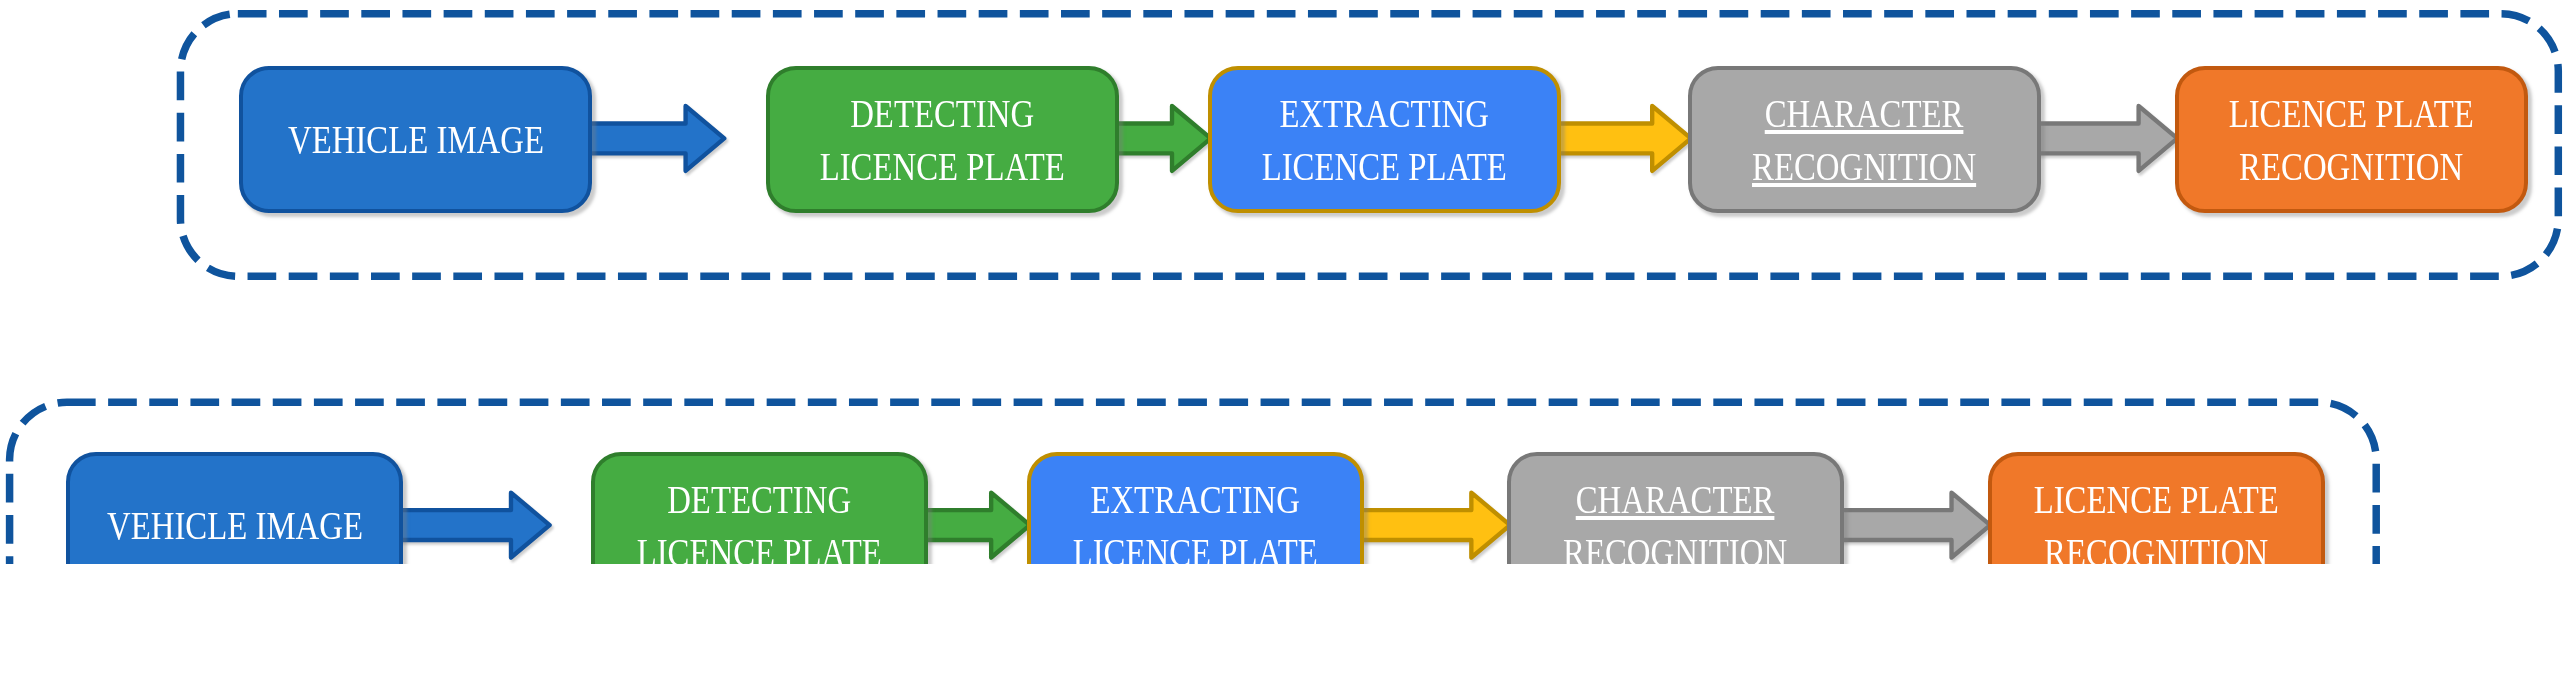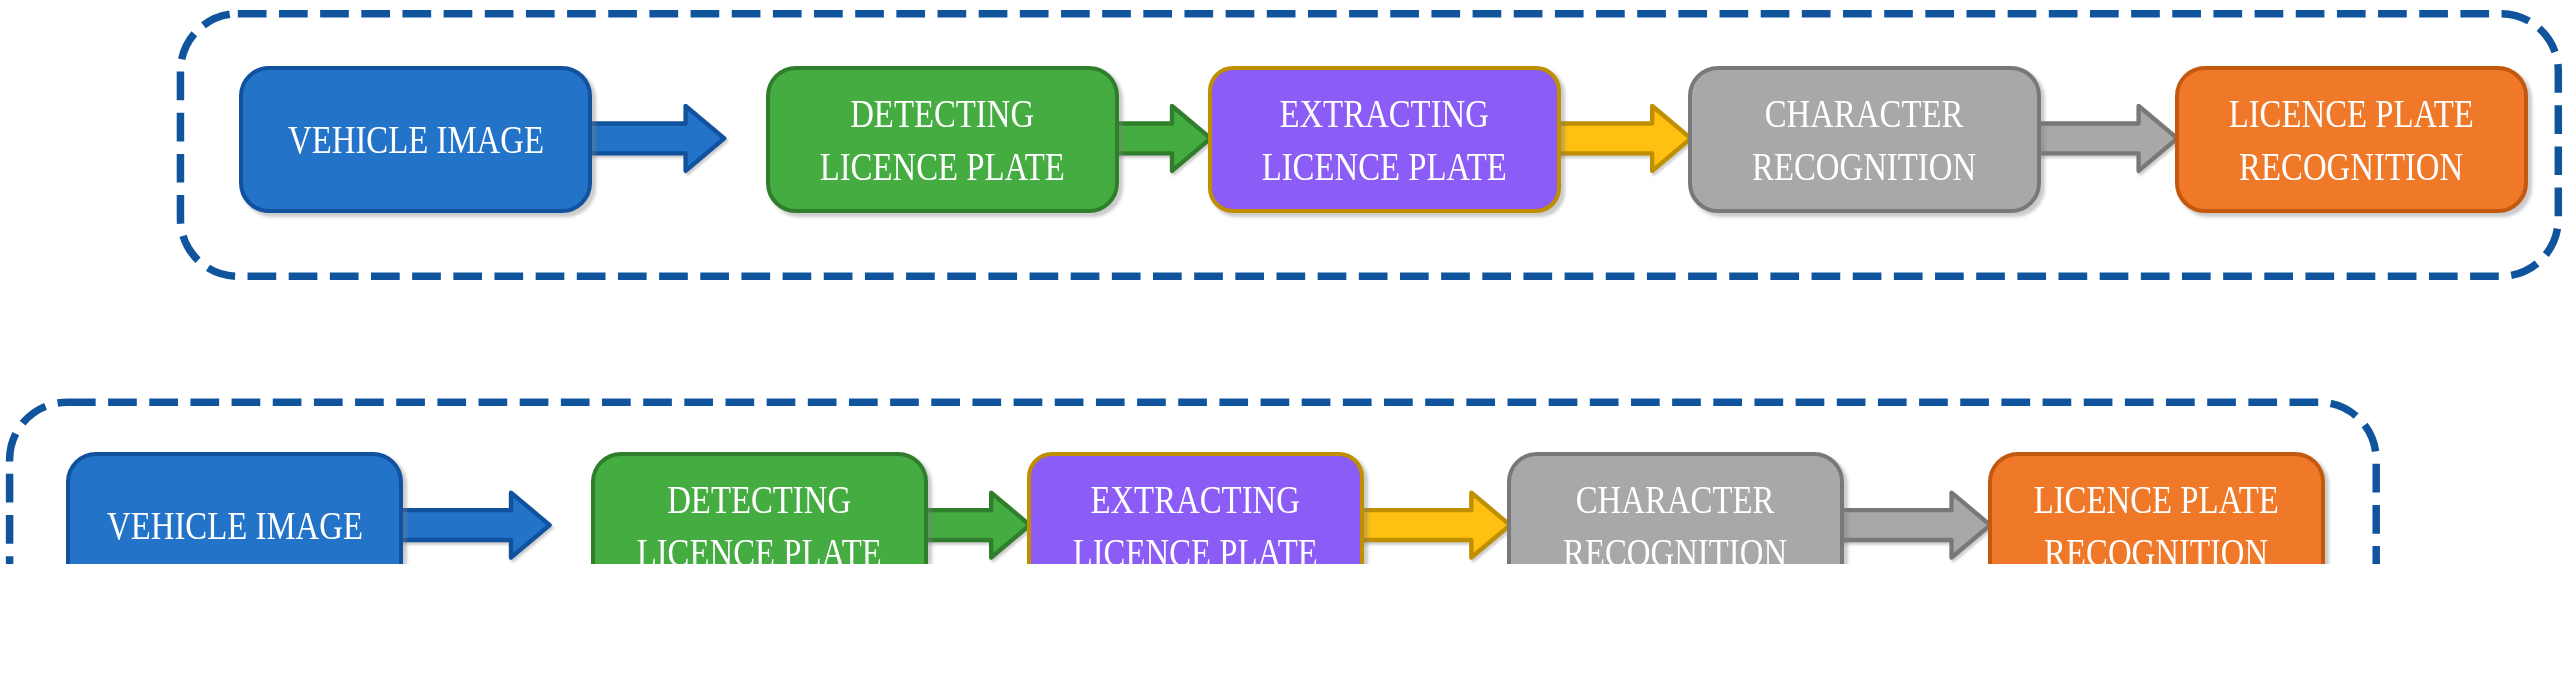--- a/index.html
+++ b/index.html
@@ -36,22 +36,22 @@
     text-align:center;
     color:#FFFFFF;
     font-size:41px;
     line-height:1.28;
     white-space:pre-line;
     box-shadow:3.1px 3.7px 3.1px rgba(125,125,125,0.40);
   }
   .step span{display:block;transform:scaleX(0.80);transform-origin:center;}
   .step.blue  {background:#2373C9;border-color:#10529E;}
   .step.green {background:#45AC42;border-color:#2F7E2C;margin-left:45px;}
-  .step.yellow{background:#8b5cf6;border-color:#BF8F00;border-radius:25px;}
-  .step.gray  {background:#A8A8A8;border-color:#787878;}
+  .step.yellow{background:#3b82f6;border-color:#BF8F00;}
+  .step.gray  {background:#A8A8A8;border-color:#787878;text-decoration:underline;}
   .step.orange{background:#F07829;border-color:#C2590F;}
   
   .t{top:66px;width:353px;}
   .t.s1{left:239px;}  .t.s2{left:721px;} .t.s3{left:1208px;}
   .t.s4{left:1688px;} .t.s5{left:2175px;}
   
   .b{top:452px;width:337px;}
   .b.s1{left:66px;}  .b.s2{left:546px;}  .b.s3{left:1027px;}
   .b.s4{left:1507px;} .b.s5{left:1988px;}
 </style>

